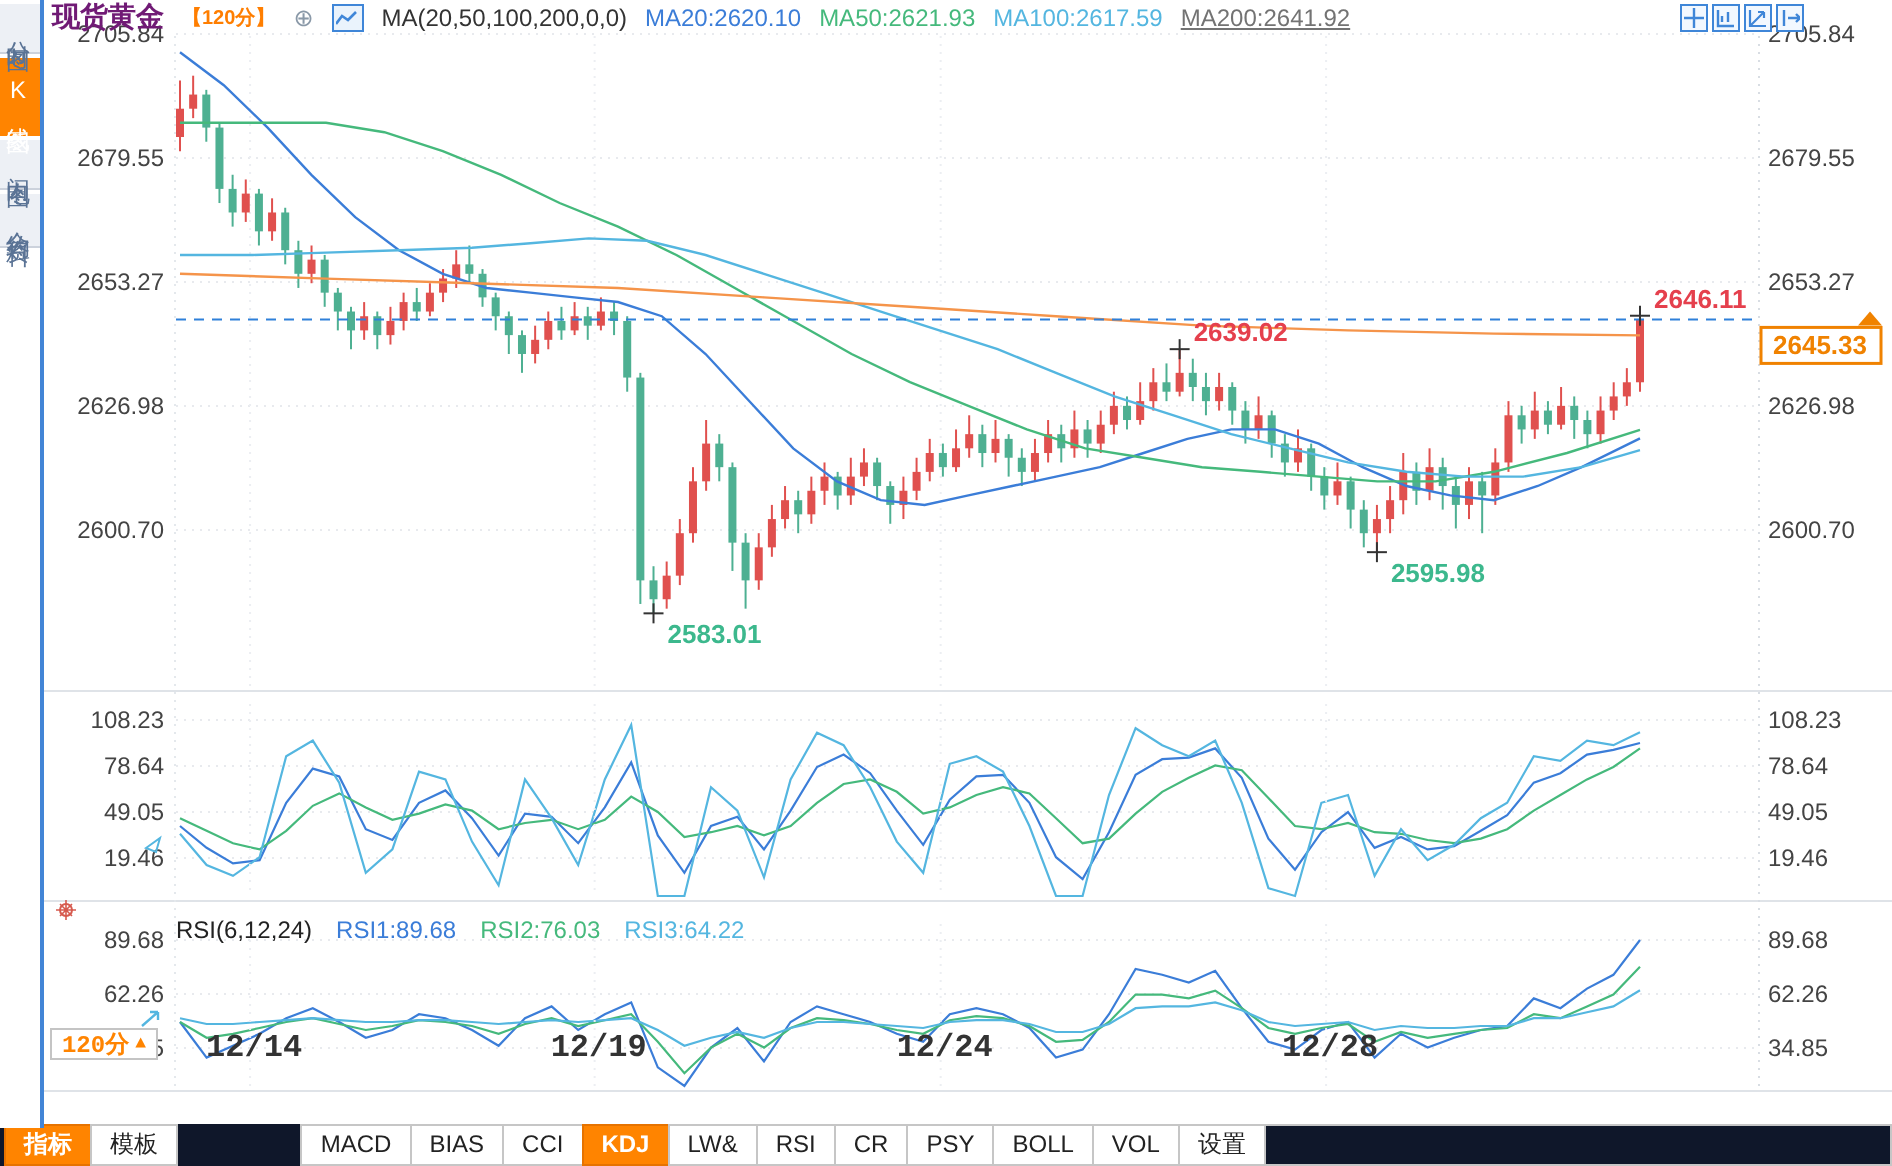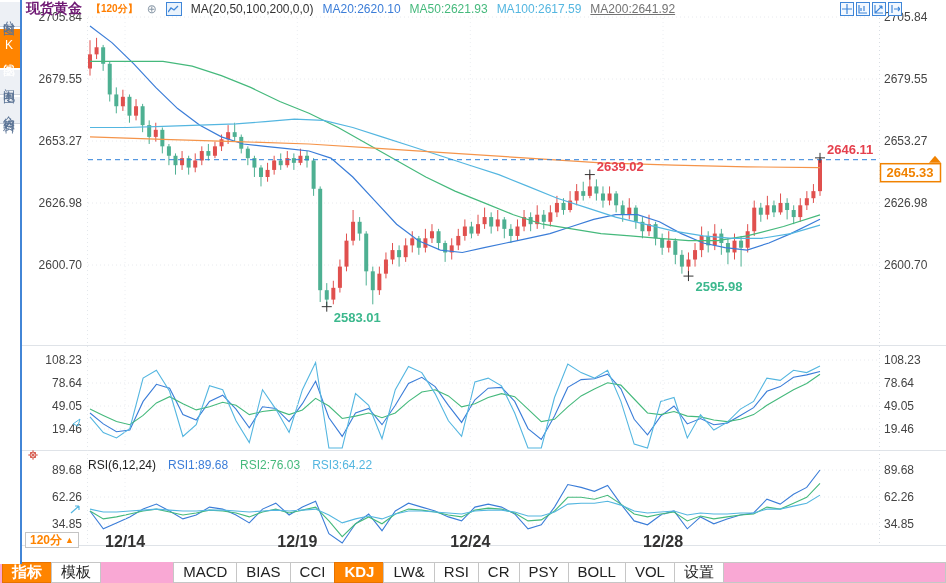--- a/index.html
+++ b/index.html
@@ -31,30 +31,30 @@
   #winicons{position:absolute;left:840px;top:2px;display:flex;gap:2px;z-index:4;}
   .wic{width:12px;height:12px;border:1px solid #3f86d8;background:#f2f8ff;display:flex;
        align-items:center;justify-content:center;cursor:pointer;}
 
   
   .phead{position:absolute;left:88px;display:flex;gap:12px;font-size:12px;color:#222;z-index:4;
          white-space:nowrap;}
   .c-k{color:#3b7dd8;} .c-d{color:#45b97c;} .c-j{color:#54b6e0;}
 
   
-  #timebar{position:absolute;left:0;top:531px;width:800px;height:17px;z-index:4;}
+  #timebar{position:absolute;left:0;top:513px;width:800px;height:17px;z-index:4;font-family:Liberation Mono, monospace;}
   .datelab{position:absolute;top:2px;width:44px;text-align:center;font-size:16px;font-weight:bold;color:#333;}
   #periodbtn{position:absolute;left:25px;top:1px;width:52px;height:14px;border:1px solid #c4c4c4;
              background:#fff;color:#ff8400;font-size:12px;font-weight:bold;display:flex;
              align-items:center;justify-content:center;gap:3px;cursor:pointer;}
   #periodbtn .arr{font-size:9px;}
 
   
   #toolbar{position:absolute;left:0;top:562px;width:946px;height:21px;display:flex;
-           align-items:stretch;font-size:15px;background:#f9a8d4;padding-left:3px;box-sizing:border-box;z-index:4;}
+           align-items:stretch;font-size:12px;background:#0f172a;padding-left:3px;box-sizing:border-box;z-index:4;}
   .tab{border:1px solid #c6c6c6;margin-left:-1px;padding:0 9px;line-height:18px;color:#222;
        white-space:nowrap;cursor:pointer;background:#fff;}
   .tab.tab-active{background:#ff8400;border-color:#e67300;color:#fff;font-weight:bold;}
   .tab.tab-vip{color:#ff8400;margin-top:32px;}
   .tab-spacer{flex:1;border:1px solid #c6c6c6;margin-left:-1px;}
 </style>
 </head>
 <body>
 
 <div id="app">

